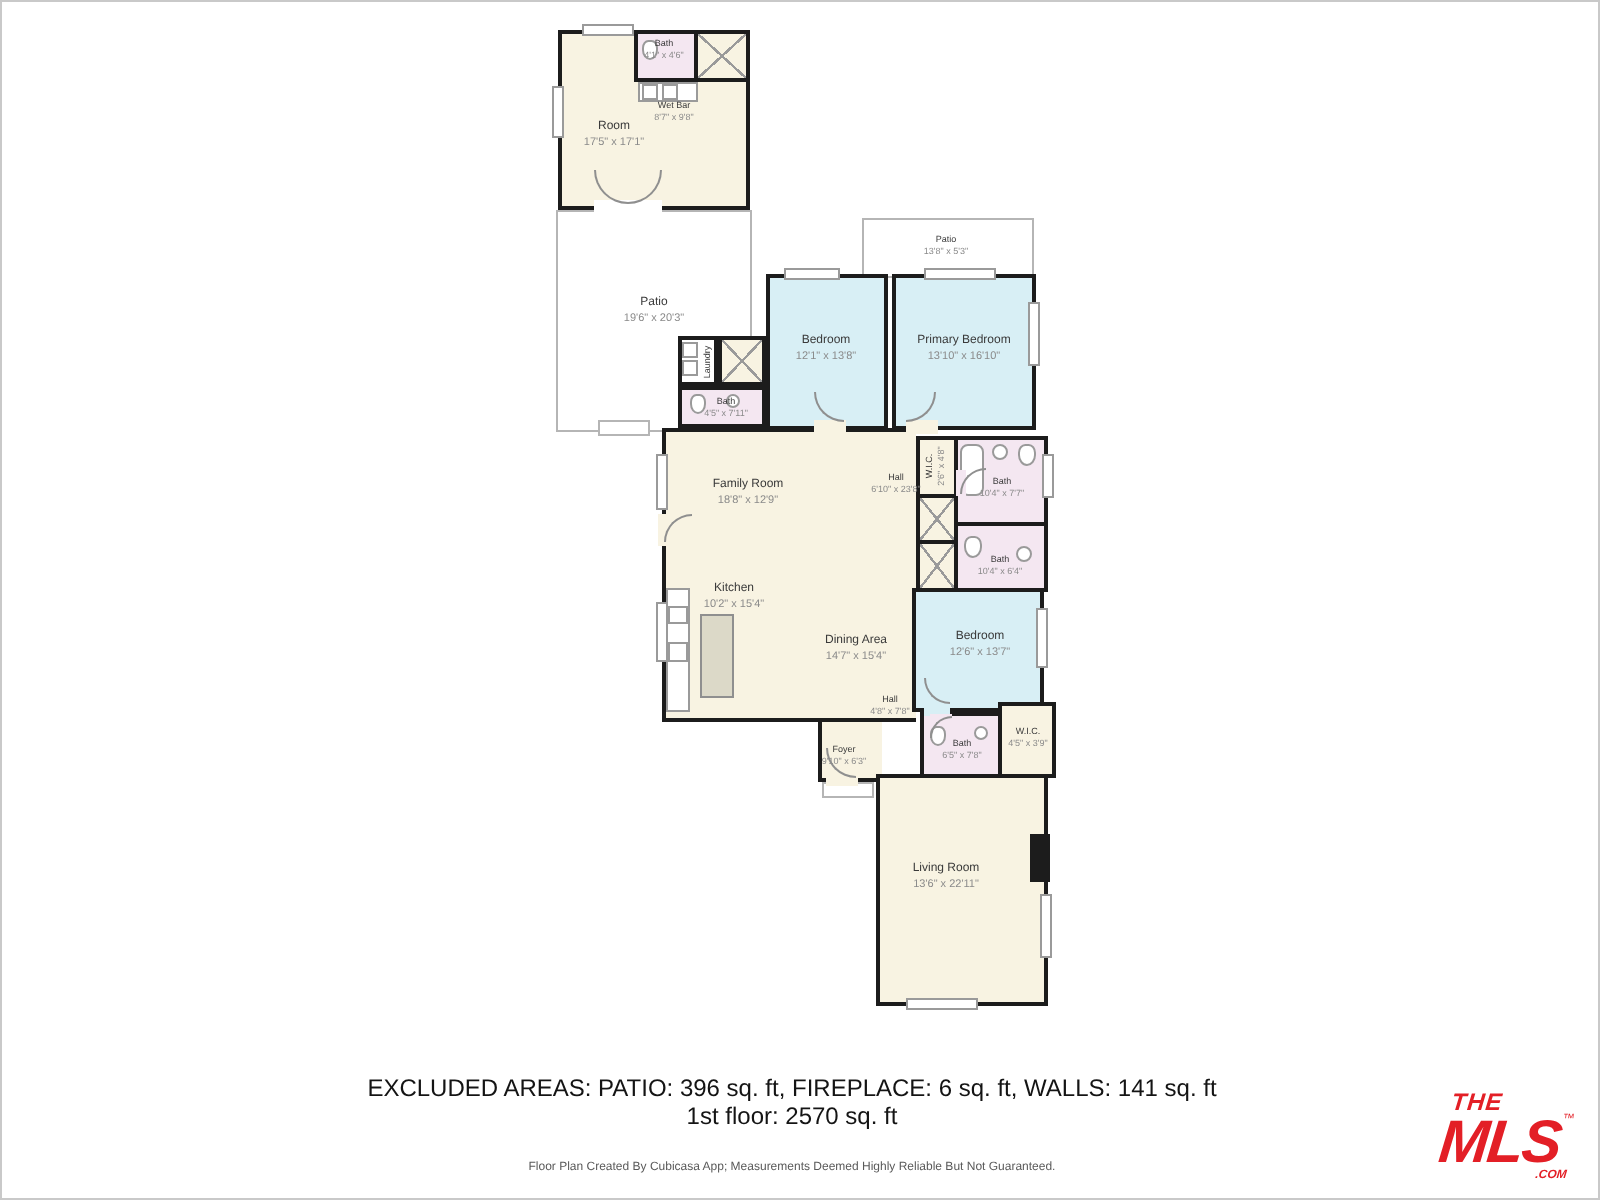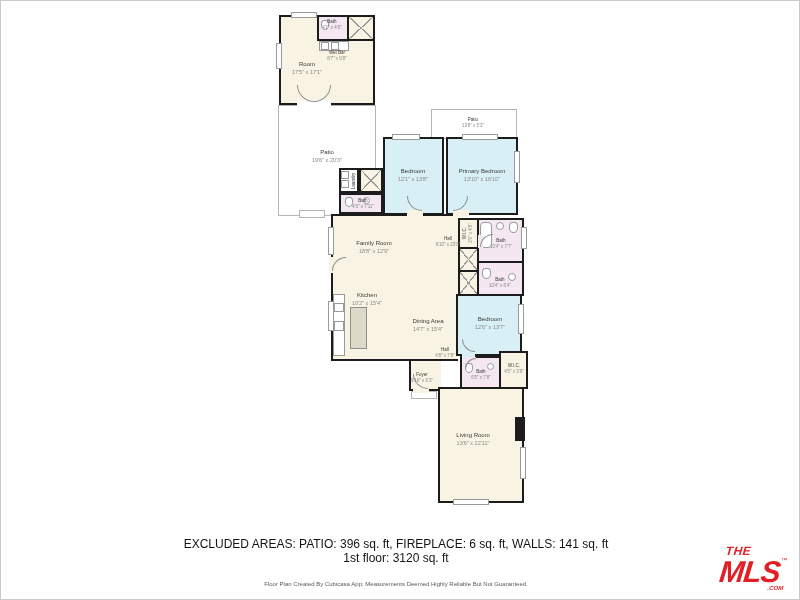--- a/index.html
+++ b/index.html
@@ -217,21 +217,21 @@
     </div>
   <div class="lbl tiny" style="left:421px;top:377px">
     <span class="nm">Foyer</span>
       <span class="dm">9'10" x 6'3"</span>
     </div>
   <div class="lbl" style="left:472px;top:438px">
     <span class="nm">Living Room</span>
       <span class="dm">13'6" x 22'11"</span>
     </div>
 
-  <div class="fline f-floor">1st floor: 3120 sq. ft</div>
+  <div class="fline f-floor">1st floor: 2570 sq. ft</div>
   <div class="fline f-excl">EXCLUDED AREAS: PATIO: 396 sq. ft, FIREPLACE: 6 sq. ft, WALLS: 141 sq. ft</div>
   <div class="fline f-disc">Floor Plan Created By Cubicasa App; Measurements Deemed Highly Reliable But Not Guaranteed.</div>
 
   <div class="logo">
     <span class="the">THE</span>
     <span class="mls"><span>MLS</span><span class="tm">™</span></span>
     <span class="com">.COM</span>
   </div>
 
 </div>

